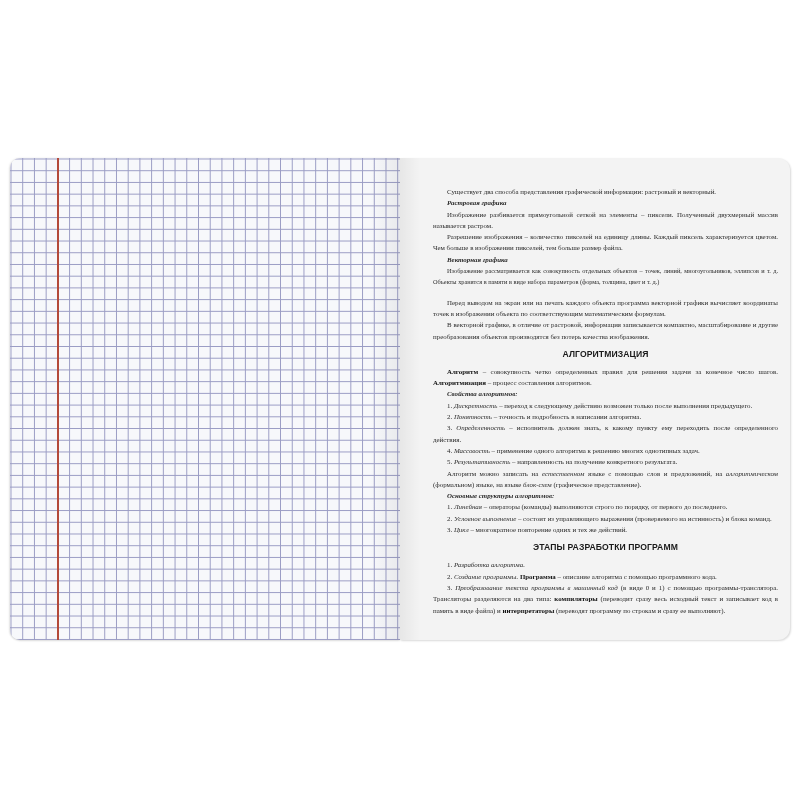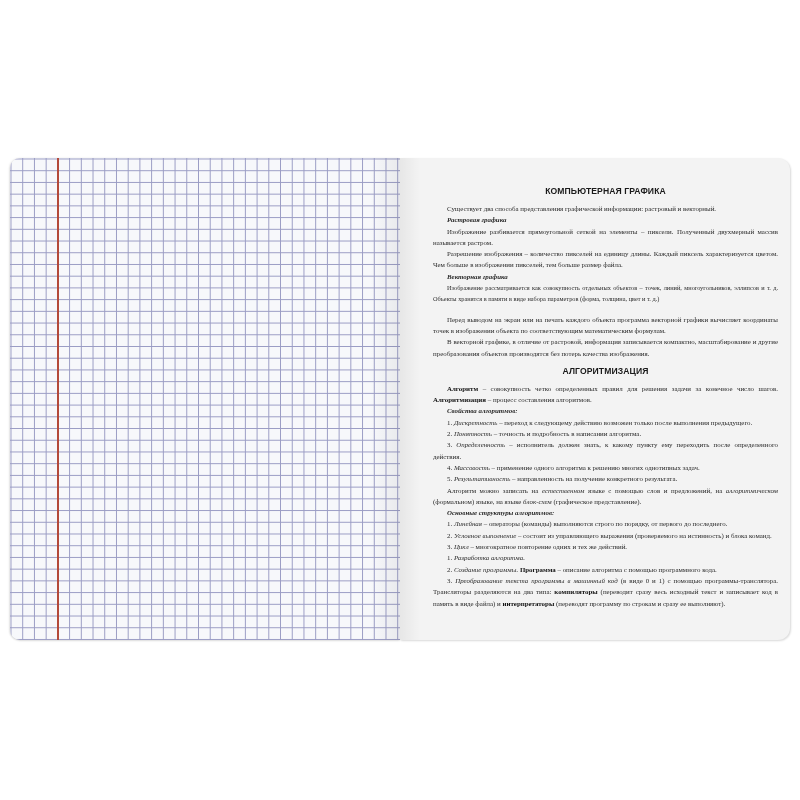--- a/index.html
+++ b/index.html
@@ -39,21 +39,20 @@
 <body>
 
 <div class="spread">
   <div class="left-page">
     <div class="margin-line"></div>
   </div>
 
   <div class="right-page">
     <div class="content">
 
-      <h2>КОМПЬЮТЕРНАЯ ГРАФИКА</h2>
       <p>Существует два способа представления графической информации: растровый и векторный.</p>
       <p class="sub">Растровая графика</p>
       <p>Изображение разбивается прямоугольной сеткой на элементы – пиксели. Полученный двухмерный массив называется растром.</p>
       <p>Разрешение изображения – количество пикселей на единицу длины. Каждый пиксель характеризуется цветом. Чем больше в изображении пикселей, тем больше размер файла.</p>
       <p class="sub">Векторная графика</p>
       <p class="small">Изображение рассматривается как совокупность отдельных объектов – точек, линий, многоугольников, эллипсов и т. д. Объекты хранятся в памяти в виде набора параметров (форма, толщина, цвет и т. д.)</p>
       <p class="gap">Перед выводом на экран или на печать каждого объекта программа векторной графики вычисляет координаты точек в изображении объекта по соответствующим математическим формулам.</p>
       <p>В векторной графике, в отличие от растровой, информация записывается компактно, масштабирование и другие преобразования объектов производятся без потерь качества изображения.</p>
 
       <h2 class="mt">АЛГОРИТМИЗАЦИЯ</h2>
@@ -63,19 +62,20 @@
       <p><span>2. </span><i>Понятность</i><span> – точность и подробность в написании алгоритма.</span></p>
       <p><span>3. </span><i>Определенность</i><span> – исполнитель должен знать, к какому пункту ему переходить после определенного действия.</span></p>
       <p><span>4. </span><i>Массовость</i><span> – применение одного алгоритма к решению многих однотипных задач.</span></p>
       <p><span>5. </span><i>Результативность</i><span> – направленность на получение конкретного результата.</span></p>
       <p><span>Алгоритм можно записать на </span><i>естественном</i><span> языке с помощью слов и предложений, на </span><i>алгоритмическом</i><span> (формальном) языке, на языке </span><i>блок-схем</i><span> (графическое представление).</span></p>
       <p class="sub">Основные структуры алгоритмов:</p>
       <p><span>1. </span><i>Линейная</i><span> – операторы (команды) выполняются строго по порядку, от первого до последнего.</span></p>
       <p><span>2. </span><i>Условное выполнение</i><span> – состоит из управляющего выражения (проверяемого на истинность) и блока команд.</span></p>
       <p><span>3. </span><i>Цикл</i><span> – многократное повторение одних и тех же действий.</span></p>
 
+      <h2 class="mt">ЭТАПЫ РАЗРАБОТКИ ПРОГРАММ</h2>
       <p><span>1. </span><i>Разработка алгоритма.</i></p>
       <p><span>2. </span><i>Создание программы. </i><b>Программа</b><span> – описание алгоритма с помощью программного кода.</span></p>
       <p><span>3. </span><i>Преобразование текста программы в машинный код</i><span> (в виде 0 и 1) с помощью программы-транслятора. Трансляторы разделяются на два типа: </span><b>компиляторы</b><span> (переводит сразу весь исходный текст и записывает код в память в виде файла) и </span><b>интерпретаторы</b><span> (переводят программу по строкам и сразу ее выполняют).</span></p>
 
     </div>
   </div>
 </div>
 
 </body></html>

